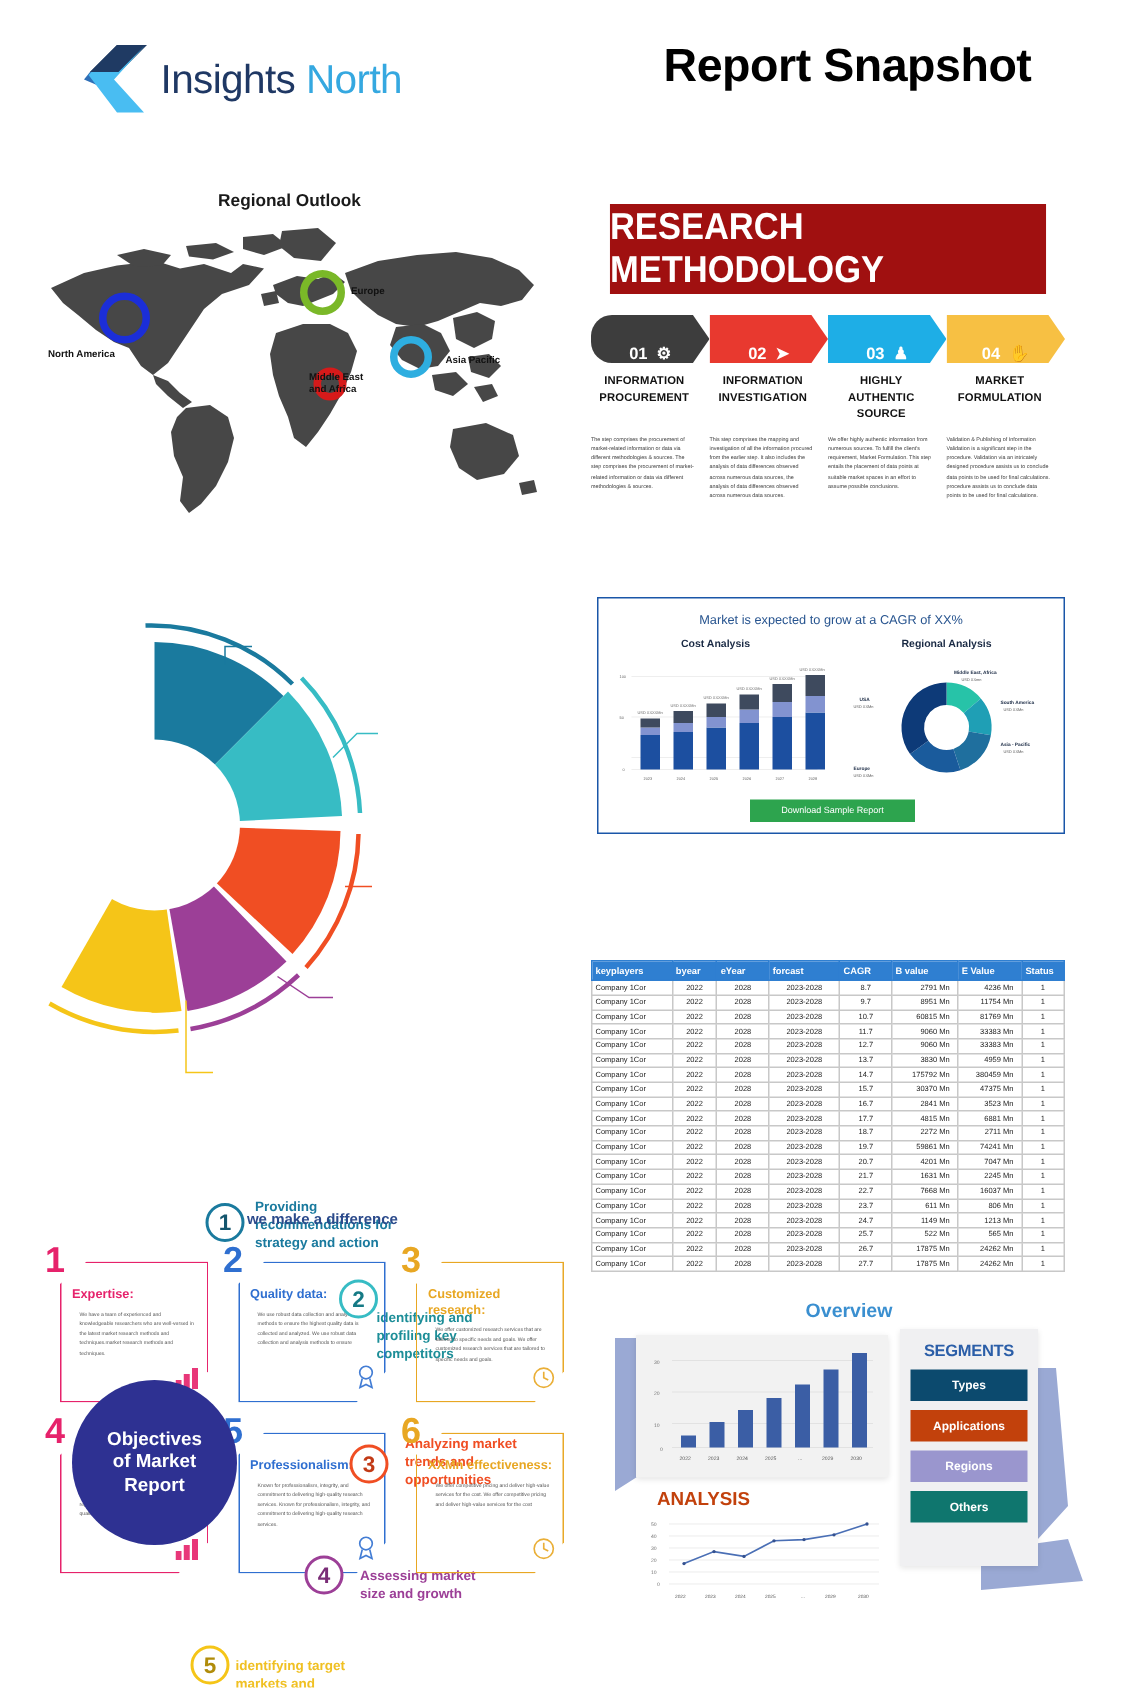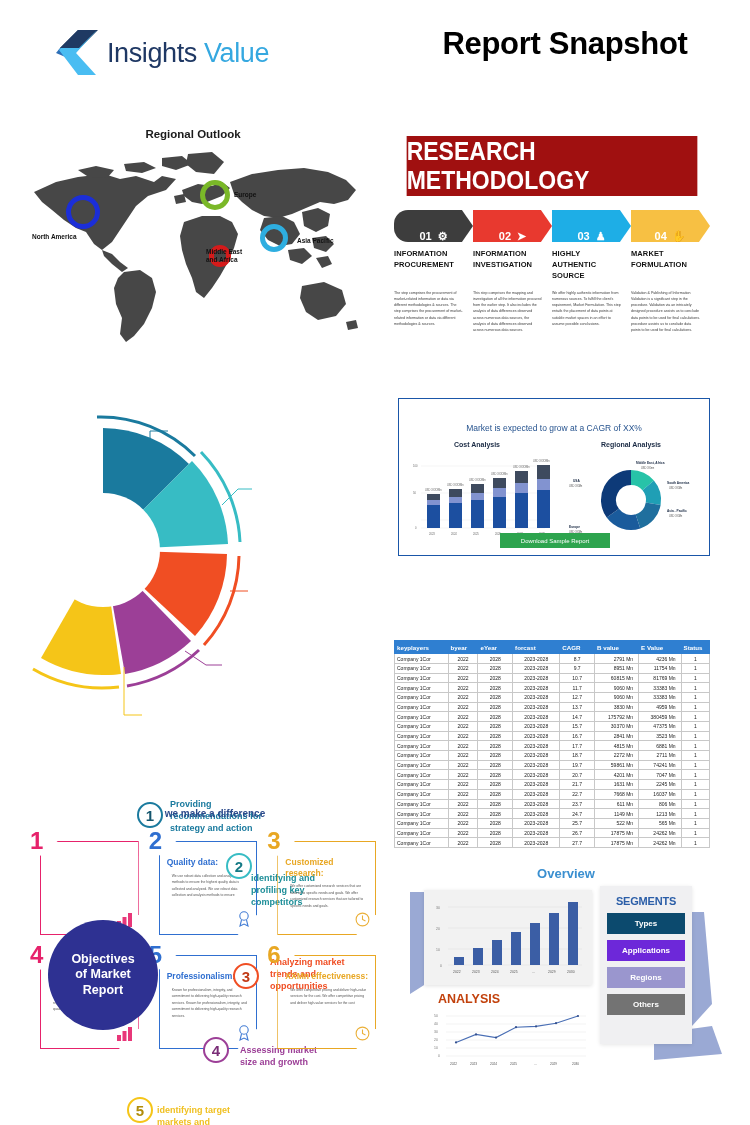--- a/index.html
+++ b/index.html
@@ -42,21 +42,21 @@
   }
   .rm-steps { display: flex; margin-top: 14px; height: 28px; }
   .rm-step {
     position: relative; flex: 1; height: 32px; display: flex;
     align-items: flex-end; justify-content: center; gap: 6px;
     color: #fff; font-size: 11px; font-weight: bold;
     clip-path: polygon(0 0, 86% 0, 100% 50%, 86% 100%, 0 100%);
   }
   .rm-step:first-child { border-radius: 14px 0 0 14px; }
   .rm-step .ic { font-size: 11px; line-height: 1; }
-  .rm-heads { display: flex; margin-top: 11px; }
+  .rm-heads { display: flex; margin-top: 11px; text-align: center; }
   .rm-head {
     flex: 1; padding-right: 8px; font-size: 7.5px; font-weight: bold;
     color: #111; line-height: 1.45; letter-spacing: 0.1px;
     font-family: "Liberation Sans Narrow", "Liberation Sans", sans-serif;
   }
   .rm-bodies { display: flex; margin-top: 8px; }
   .rm-body {
     flex: 1; padding-right: 9px; font-size: 3.6px; color: #3a3a3a;
     line-height: 1.75; text-align: left;
   }
@@ -76,21 +76,21 @@
     font-size: 15px; font-weight: bold; color: #1a1a2e; z-index: 6;
     background: #fff;
   }
   .obj-text { position: absolute; font-size: 9px; font-weight: bold; line-height: 1.32; }
 
   
   .mc-card {
     position: absolute; left: 398px; top: 398px; width: 312px; height: 158px;
     border: 1.5px solid #1a56a8; background: #fff;
   }
-  .mc-title { text-align: center; font-size: 8.5px; color: #27548f; margin-top: 24px; }
+  .mc-title { text-align: center; font-size: 8.5px; color: #27548f; margin-top: 9px; }
   .mc-sub { font-size: 7px; font-weight: bold; color: #1a2a44; text-align: center; }
   .mc-axis-lbl { font-size: 2.6px; fill: #666; }
   .mc-btn {
     position: absolute; left: 101px; top: 134px; width: 110px; height: 15px;
     background: #2da44e; color: #fff; font-size: 6px; border: none;
     display: flex; align-items: center; justify-content: center;
   }
 
   
   .tbl-wrap { position: absolute; left: 394px; top: 640px; width: 316px; }
@@ -155,21 +155,21 @@
     <div class="logo-mark">
       <svg width="44" height="50" viewBox="0 0 44 50">
         <polygon points="22,2 42,2 24,20 4,20" fill="#1f3a63"></polygon>
         <polygon points="4,20 24,20 14,31 0,25" fill="#2e6fb7"></polygon>
         <polygon points="22,2 4,20 0,25 14,31 2,31 20,48 40,48 18,26 40,6" fill="#49bdf2" opacity="0"></polygon>
         <polygon points="22,3 3,22 22,47 40,47 20,25 40,3" fill="#49bdf2"></polygon>
         <polygon points="22,2 41,2 23,20 4,20" fill="#1f3a63"></polygon>
       </svg>
     </div>
     <div class="logo-text">
-      <span class="t1">Insights</span><span class="t2"> Value</span>
+      <span class="t1">Insights</span><span class="t2"> North</span>
     </div>
   </div>
   <div class="report-title">Report Snapshot</div>
 </div>
 
 <div class="map-panel">
   <div class="map-title">Regional Outlook</div>
   <div class="map-svg">
     <svg width="352" height="210" viewBox="0 0 352 210">
       <g fill="#474747">
@@ -643,20 +643,24 @@
   </table>
 </div>
 
 <div class="diff-panel">
   <div class="diff-title">How we make a difference</div>
 
   <div class="diff-grid">
     <div class="diff-card" style="color:#e6226b;">
       <div class="diff-num">1</div>
       <div class="diff-shape"></div>
+      <div class="diff-inner">
+        <div class="diff-h">Expertise:</div>
+        <div class="diff-b">We have a team of experienced and knowledgeable researchers who are well-versed in the latest market research methods and techniques.market research methods and techniques.</div>
+      </div>
       <div class="diff-icon">
         <svg width="16" height="14" viewBox="0 0 16 14">
             <rect x="0" y="8" width="4" height="6" fill="#e6226b"></rect>
             <rect x="5.5" y="4" width="4" height="10" fill="#e6226b"></rect>
             <rect x="11" y="0" width="4" height="14" fill="#e6226b"></rect>
           </svg>
       </div>
     </div>
 
     <div class="diff-card" style="color:#2f6fd0;">
@@ -821,23 +825,23 @@
       <text x="128" y="55">2029</text>
       <text x="150" y="55">2030</text>
     </g>
   </svg>
 
   <div class="seg-card">
     <div class="seg-title">SEGMENTS</div>
     <div class="seg-item" style="background:#0c4a6e;">
       <span>Types</span>
     </div>
-    <div class="seg-item" style="background:#6d28d9;">
+    <div class="seg-item" style="background:#c2410c;">
       <span>Applications</span>
     </div>
     <div class="seg-item" style="background:#9a96ce;">
       <span>Regions</span>
     </div>
-    <div class="seg-item" style="background:#737373;">
+    <div class="seg-item" style="background:#0f766e;">
       <span>Others</span>
     </div>
   </div>
 </div>
 
 </body></html>

